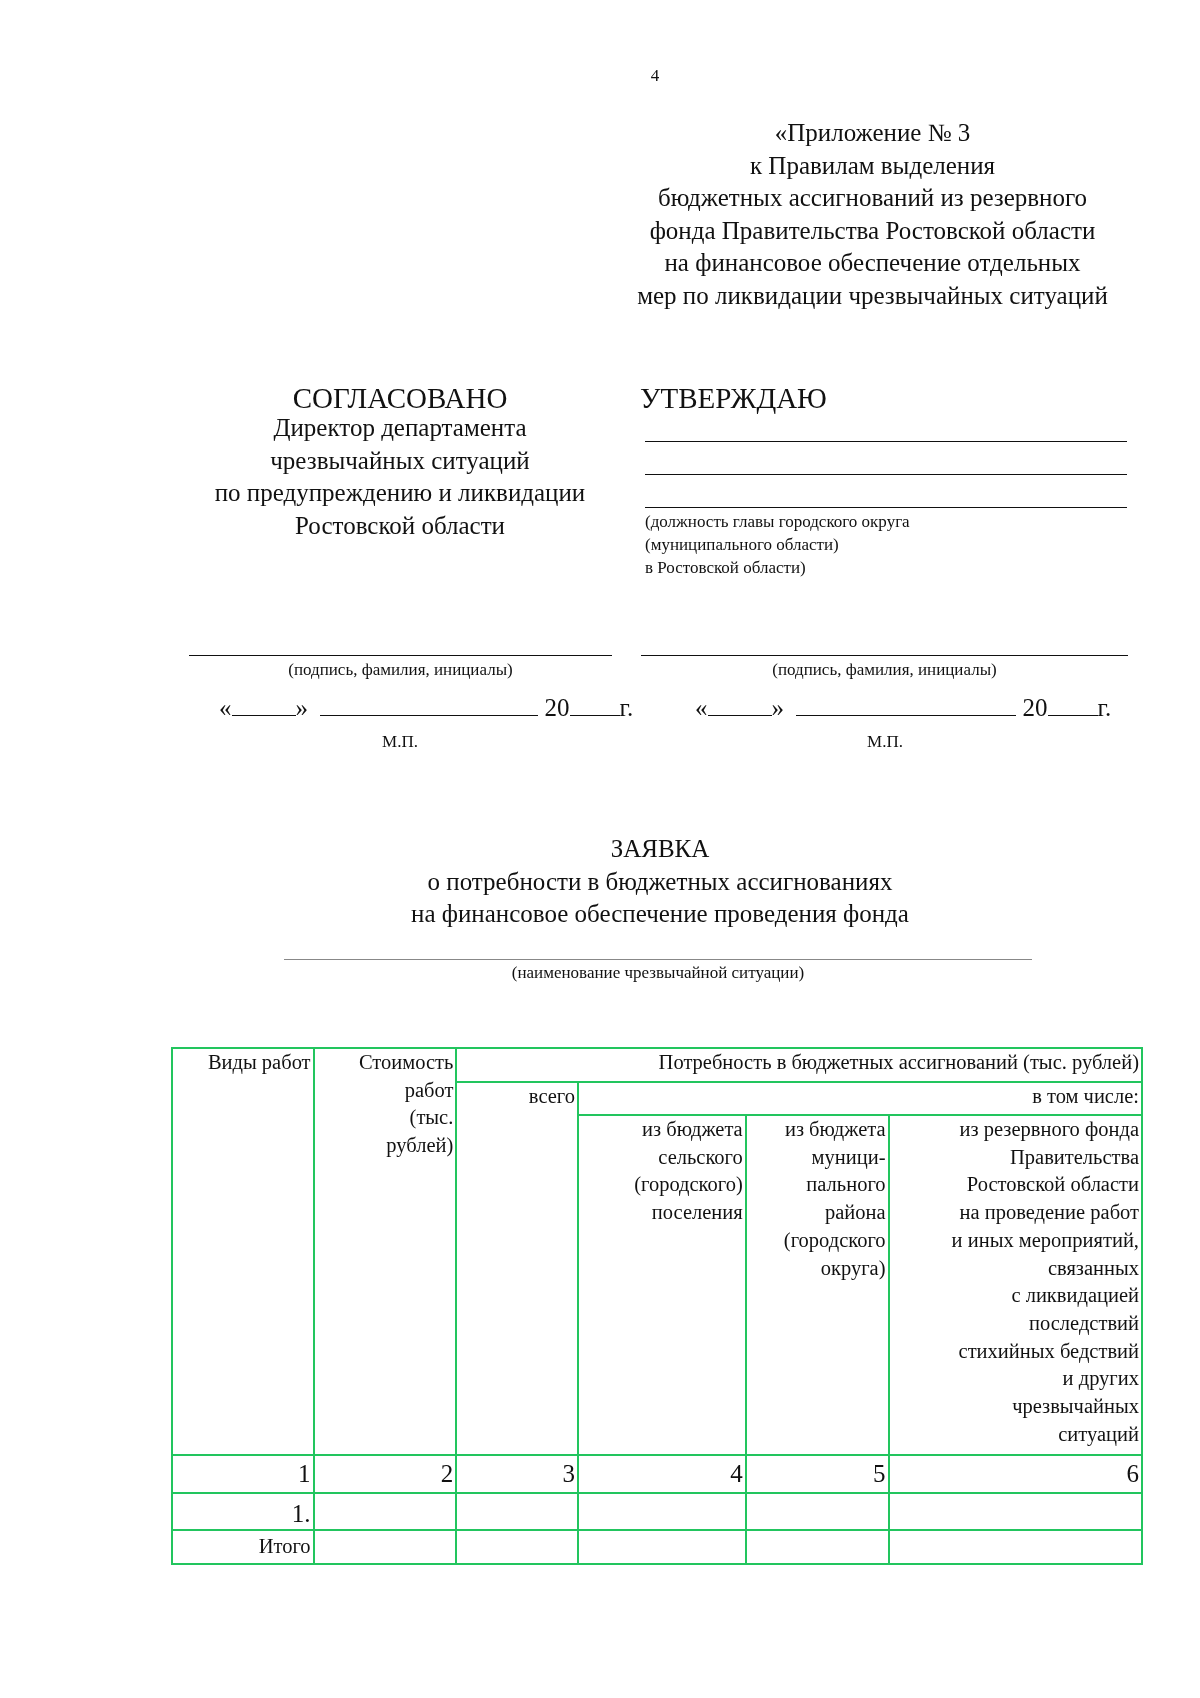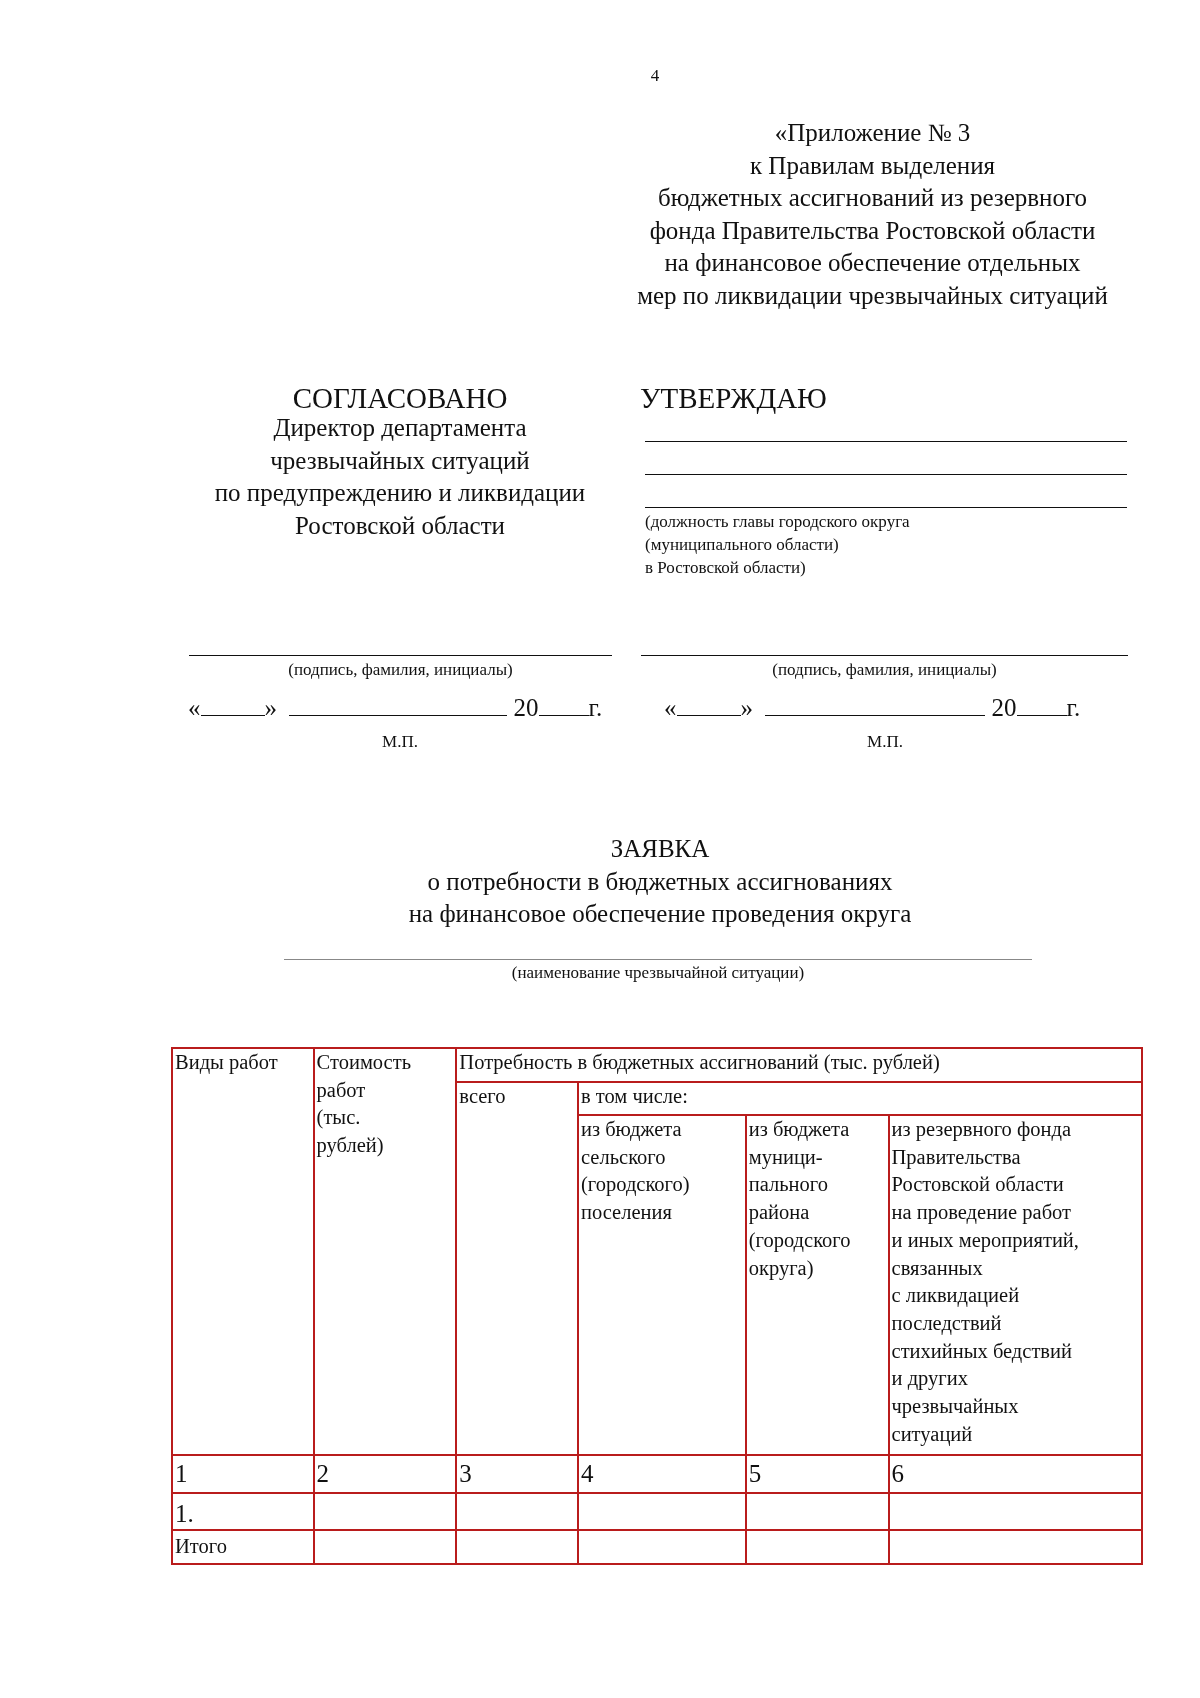--- a/index.html
+++ b/index.html
@@ -14,29 +14,29 @@
   .col-left { left:170px; width:460px; text-align:center; }
   .col-right { left:640px; width:490px; text-align:left; }
   .stamp-title { font-size:29px; top:374px;margin-top:8px; }
   .left-body { top:412px; font-size:25px; line-height:32.5px; }
   .left-body div { white-space:nowrap; }
 
   .hline { position:absolute; height:0; border-top:1.6px solid #111; }
   .thinline { position:absolute; height:0; border-top:1px solid #888; }
 
   .caption-small { font-size:17px; line-height:23px; }
-  .date-row { font-size:25px; white-space:nowrap; }
+  .date-row { font-size:25px; white-space:nowrap;margin-left:31px; }
   .mp { font-size:17px; }
 
   .zayavka { left:170px; width:980px; text-align:center; font-size:25px; line-height:32.5px; top:833px; }
   .zayavka div { white-space:nowrap; }
 
   table.req { position:absolute; left:171px; top:1047px; width:972px; border-collapse:collapse;
               font-size:20.5px; line-height:27.7px; }
-  table.req td { border:2px solid #b91c1c; text-align:left; vertical-align:top; padding:0 2px; }
+  table.req td { border:2px solid #22c55e; text-align:right; vertical-align:top; padding:0 2px; }
   table.req td.line-cell { white-space:pre-line; }
   .numrow td { font-size:25px; vertical-align:middle !important; height:36px; }
   .datarow td { height:35px; vertical-align:bottom !important; }
   .datarow td.rowlabel { font-size:25px; line-height:30px; }
   .totalrow td { height:32px; vertical-align:middle !important; }
 </style>
 </head>
 <body>
 
 <div class="abs page-num">4</div>
@@ -84,21 +84,21 @@
 <div class="abs date-row" style="left:664px; top:693px;">
   <span>«</span><span style="display:inline-block; width:64px; border-bottom:1.6px solid #111; height:22px;"></span><span>»</span>
   <span style="display:inline-block; width:220px; border-bottom:1.6px solid #111; height:22px; margin-left:6px;"></span>
   <span>20</span><span style="display:inline-block; width:50px; border-bottom:1.6px solid #111; height:22px;"></span><span>г.</span>
 </div>
 <div class="abs mp center" style="left:845px; top:732px; width:80px;">М.П.</div>
 
 <div class="abs zayavka">
   <div>ЗАЯВКА</div>
   <div>о потребности в бюджетных ассигнованиях</div>
-  <div>на финансовое обеспечение проведения округа</div>
+  <div>на финансовое обеспечение проведения фонда</div>
 </div>
 <div class="thinline" style="left:284px; top:959px; width:748px;"></div>
 <div class="abs caption-small center" style="left:284px; top:961px; width:748px;">(наименование чрезвычайной ситуации)</div>
 
 <table class="req">
   <colgroup>
     <col style="width:142px">
     <col style="width:143px">
     <col style="width:122px">
     <col style="width:168px">

